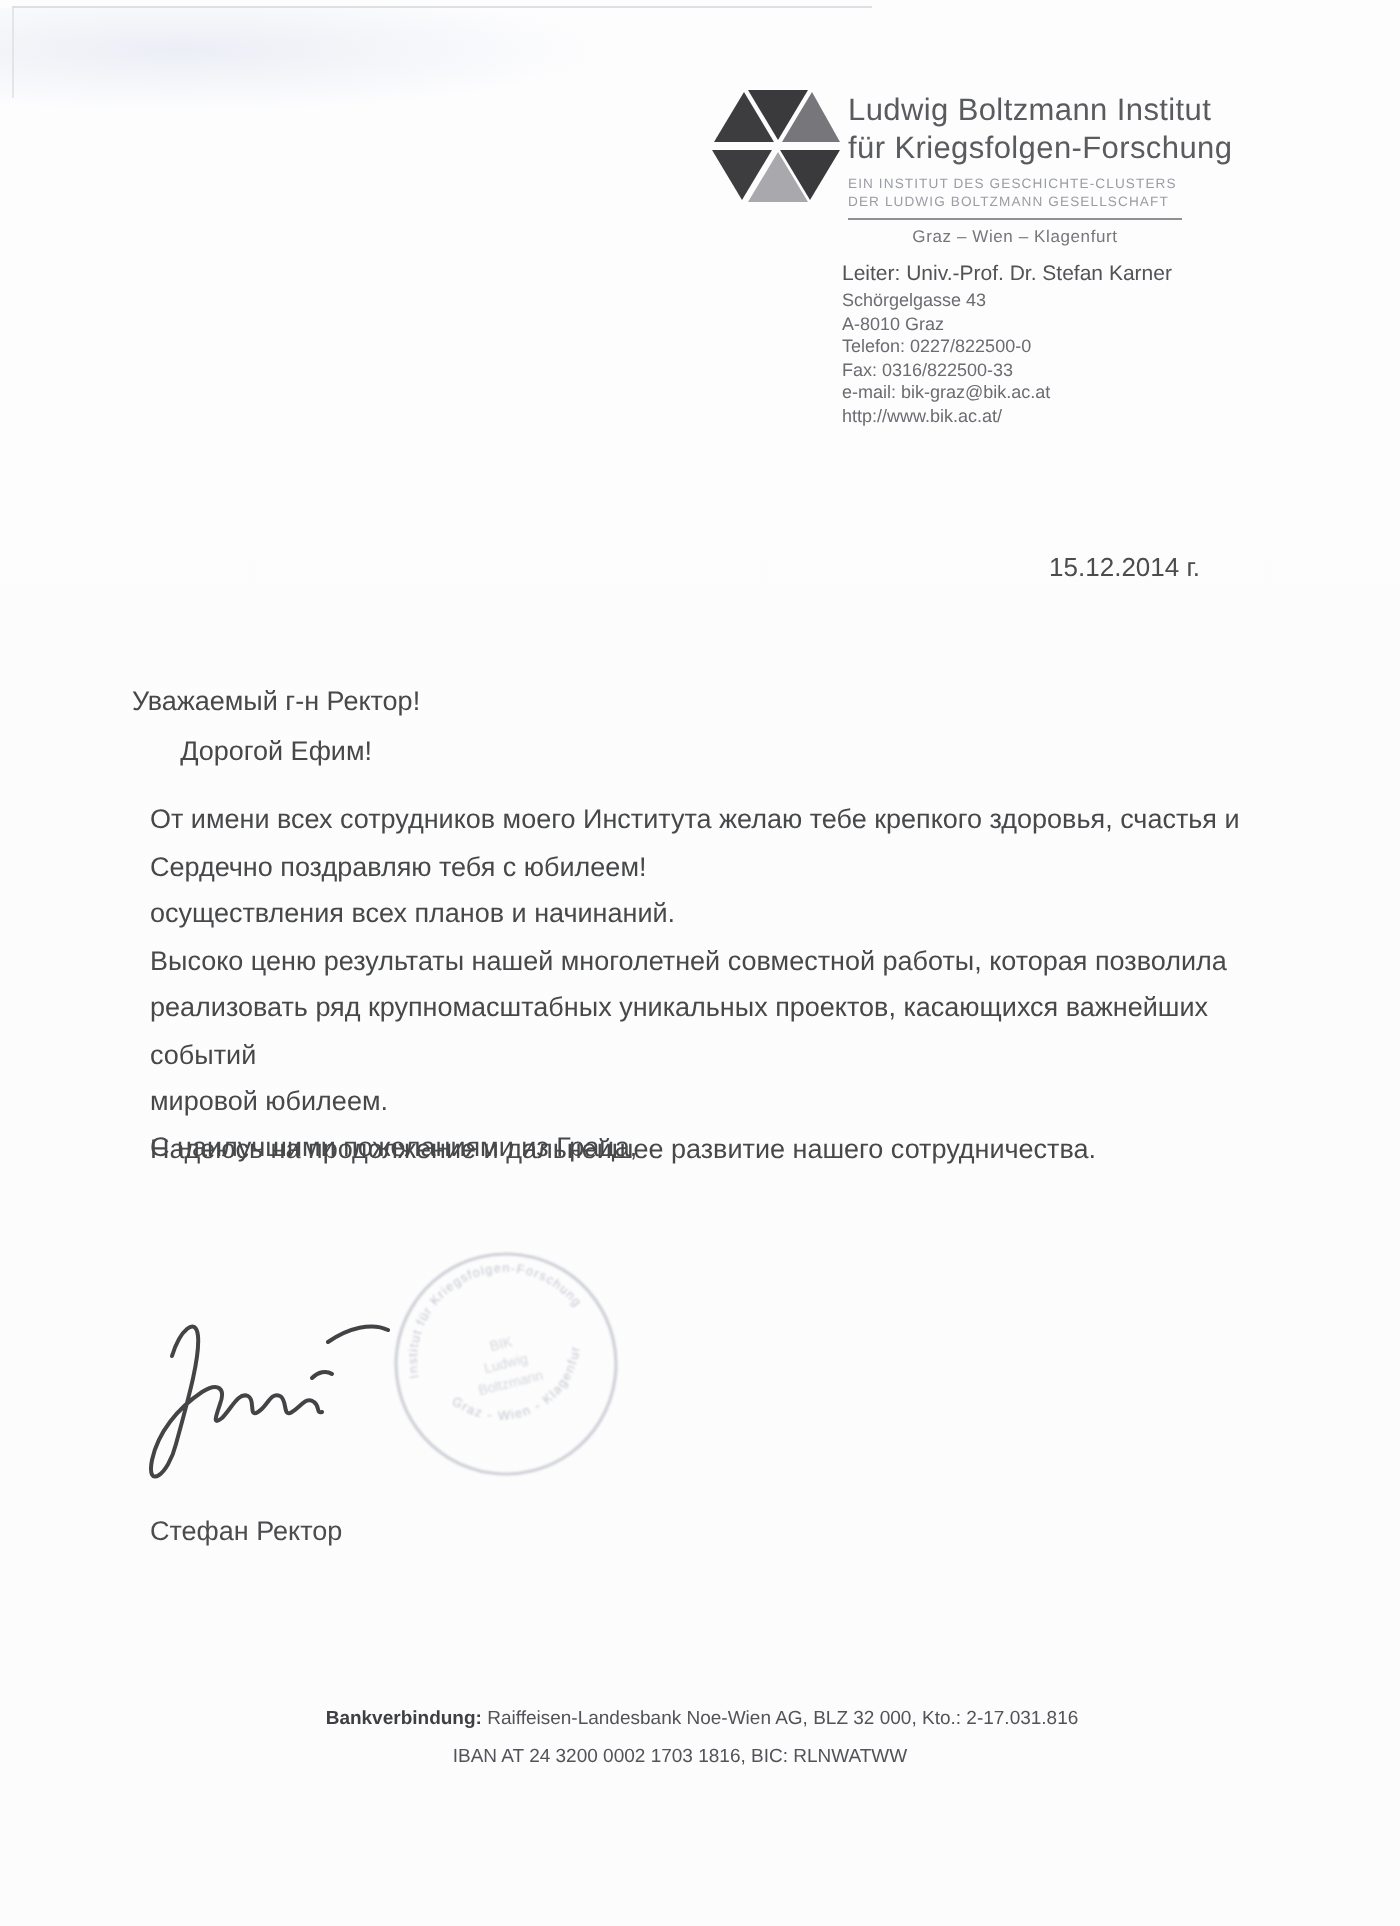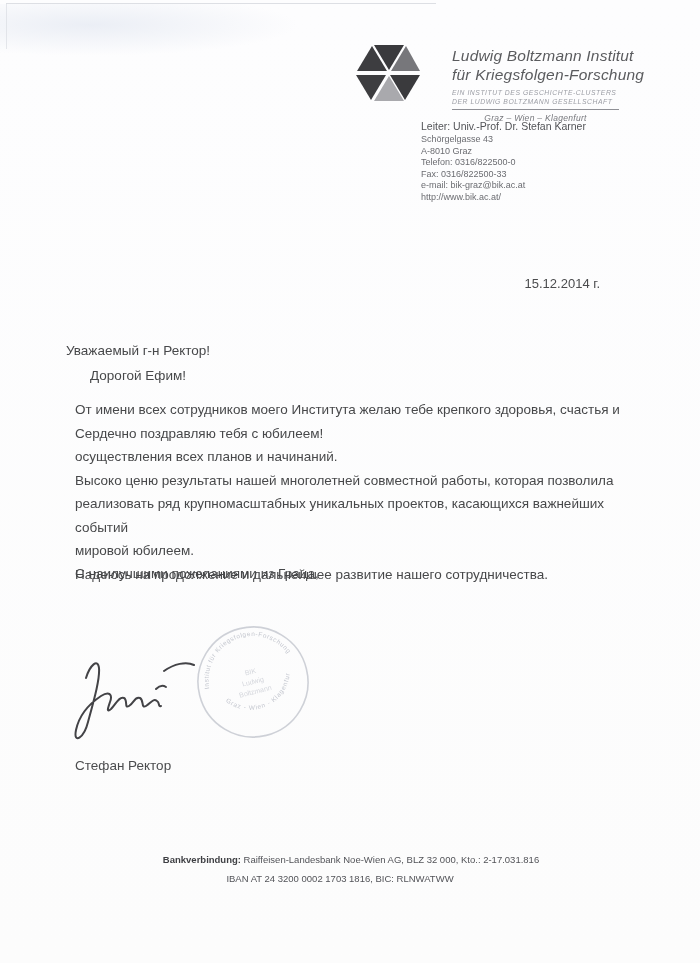--- a/index.html
+++ b/index.html
@@ -13,27 +13,27 @@
   .scan-patch{
     position:absolute;left:0;top:4px;width:300px;height:52px;
     background:radial-gradient(ellipse at 30% 40%, rgba(220,226,238,.55), rgba(255,255,255,0) 70%);
     pointer-events:none;
   }
   .scan-line-top{position:absolute;top:3px;left:6px;width:430px;height:1px;background:#d4d7dd;opacity:.8;}
   .scan-line-left{position:absolute;top:3px;left:6px;width:1px;height:46px;background:#dadde3;opacity:.7;}
 
   
   .logo{position:absolute;left:356px;top:45px;}
-  .lh-text{position:absolute;left:452px;top:46px;width:176px;font-style:italic;}
+  .lh-text{position:absolute;left:424px;top:46px;width:176px;}
   .lh-title{font-size:15.5px;line-height:19px;color:#5a5b5e;letter-spacing:.2px;white-space:nowrap;}
   .lh-sub{margin-top:4px;font-size:6.8px;line-height:9px;color:#9b9da4;letter-spacing:.55px;white-space:nowrap;}
   .lh-rule{margin-top:3px;height:1px;background:#8f9096;width:167px;}
   .lh-cities{margin-top:3px;font-size:8.5px;color:#76777c;text-align:center;width:167px;letter-spacing:.3px;}
 
-  .contact{position:absolute;left:421px;top:119px;font-size:9px;line-height:11.5px;color:#6b6c71;}
+  .contact{position:absolute;left:421px;top:130px;font-size:9px;line-height:11.5px;color:#6b6c71;}
   .contact .leiter{font-size:10.5px;line-height:14px;color:#525357;margin-bottom:1px;}
 
   .date{position:absolute;right:100px;top:276px;font-size:13px;color:#4b4c4e;}
 
   .salutation{position:absolute;left:66px;top:338px;font-size:13.5px;line-height:25px;text-align:center;}
   .body-text{position:absolute;left:75px;top:398px;width:565px;font-size:13.5px;line-height:23.5px;}
   .closing{position:absolute;left:75px;top:566px;font-size:13.5px;}
 
   .signature{position:absolute;left:68px;top:648px;}
   .stamp{position:absolute;left:196px;top:620px;filter:blur(.4px);opacity:.9;}
@@ -73,21 +73,21 @@
       <div>DER LUDWIG BOLTZMANN GESELLSCHAFT</div>
     </div>
     <div class="lh-rule"></div>
     <div class="lh-cities">Graz – Wien – Klagenfurt</div>
   </div>
 
   <div class="contact">
     <div class="leiter">Leiter: Univ.-Prof. Dr. Stefan Karner</div>
     <div>Schörgelgasse 43</div>
     <div>A-8010 Graz</div>
-    <div>Telefon: 0316/822500-0</div>
+    <div>Telefon: 0227/822500-0</div>
     <div>Fax: 0316/822500-33</div>
     <div>e-mail: bik-graz@bik.ac.at</div>
     <div>http://www.bik.ac.at/</div>
   </div>
 
   <div class="date">15.12.2014 г.</div>
 
   <div class="salutation">
     <div>Уважаемый г-н Ректор!</div>
     <div>Дорогой Ефим!</div>

